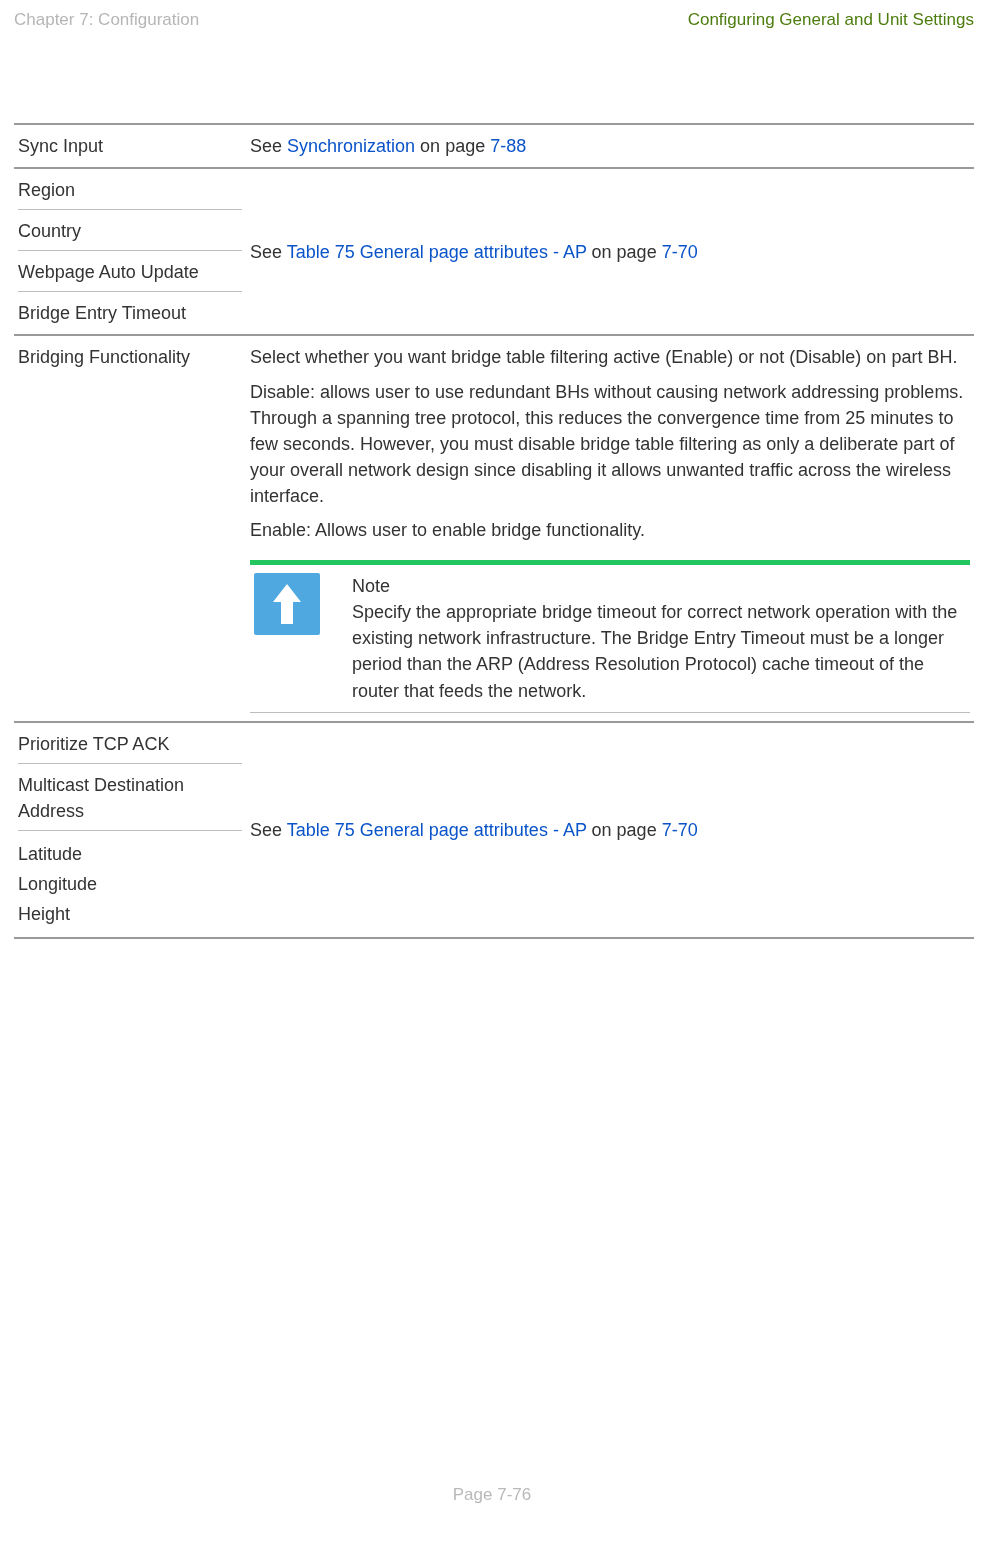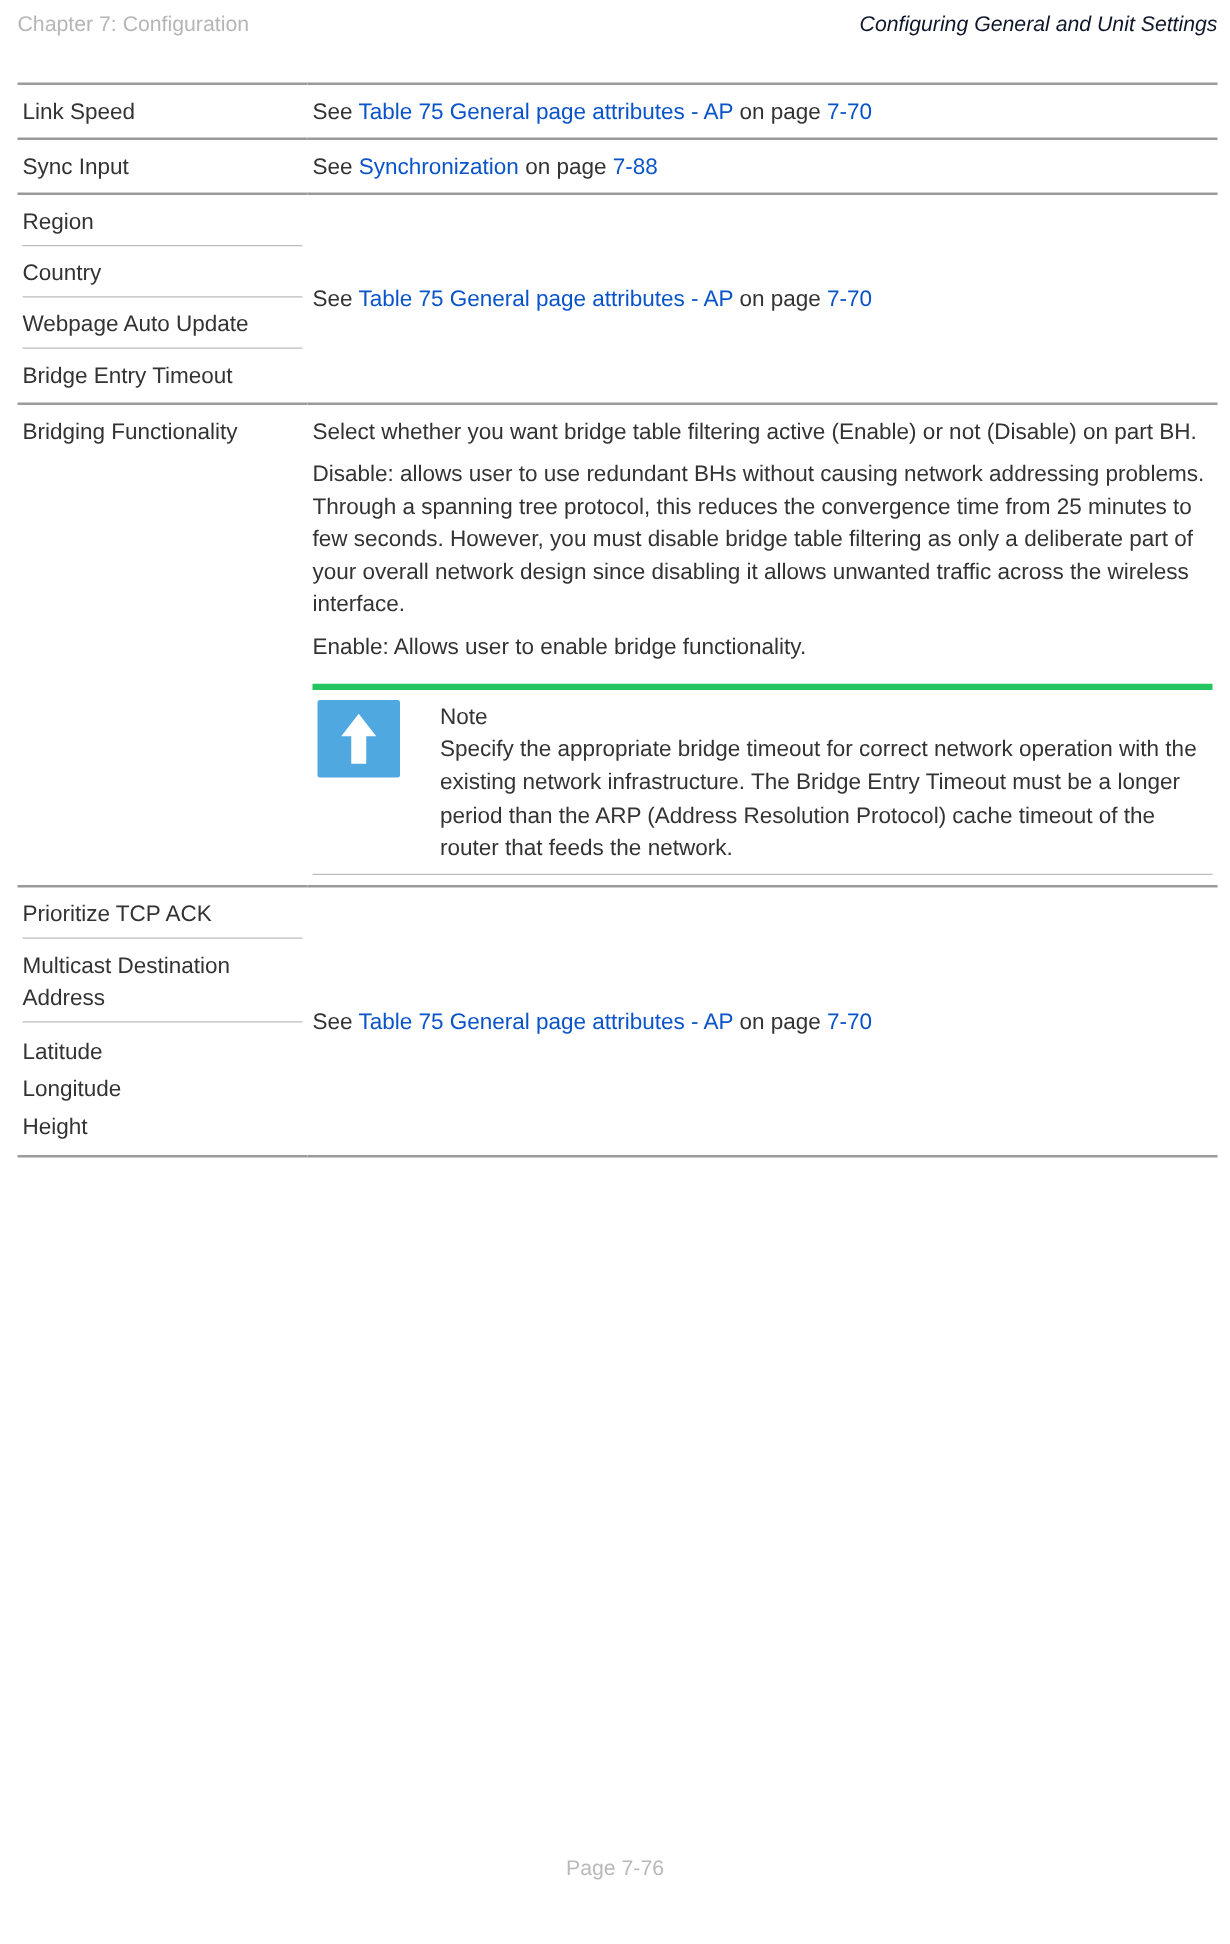--- a/index.html
+++ b/index.html
@@ -14,24 +14,24 @@
     position: relative;
   }
   .page {
     padding: 10px 10px 0 14px;
   }
   .header {
     display: flex;
     justify-content: space-between;
     font-size: 17px;
     color: #b6b6b6;
-    margin-bottom: 36px;
+    margin-bottom: 93px;
   }
   .header-left { color: #b6b6b6; }
-  .header-right { color: #0f172a; font-style: italic; }
+  .header-right { color: #4d7c0f; }
   table.attr-table {
     width: 100%;
     border-collapse: collapse;
     font-size: 18px;
     line-height: 1.45;
   }
   table.attr-table > tbody > tr > td {
     vertical-align: top;
     padding: 8px 4px 8px 4px;
   }
@@ -86,26 +86,20 @@
 
 <div class="page">
   <div class="header">
     <div class="header-left">Chapter 7:  Configuration</div>
     <div class="header-right">Configuring General and Unit Settings</div>
   </div>
 
   <table class="attr-table">
     <tbody>
 
-      <tr>
-        <td class="col-attr rule-top">Link Speed</td>
-        <td class="rule-top">
-          <span>See </span><span class="link">Table 75 General page attributes - AP</span><span> on page </span><span class="link">7-70</span>
-        </td>
-      </tr>
 
       <tr>
         <td class="col-attr rule-top">Sync Input</td>
         <td class="rule-top">
           <span>See </span><span class="link">Synchronization</span><span> on page </span><span class="link">7-88</span>
         </td>
       </tr>
 
       <tr>
         <td class="col-attr rule-top">

